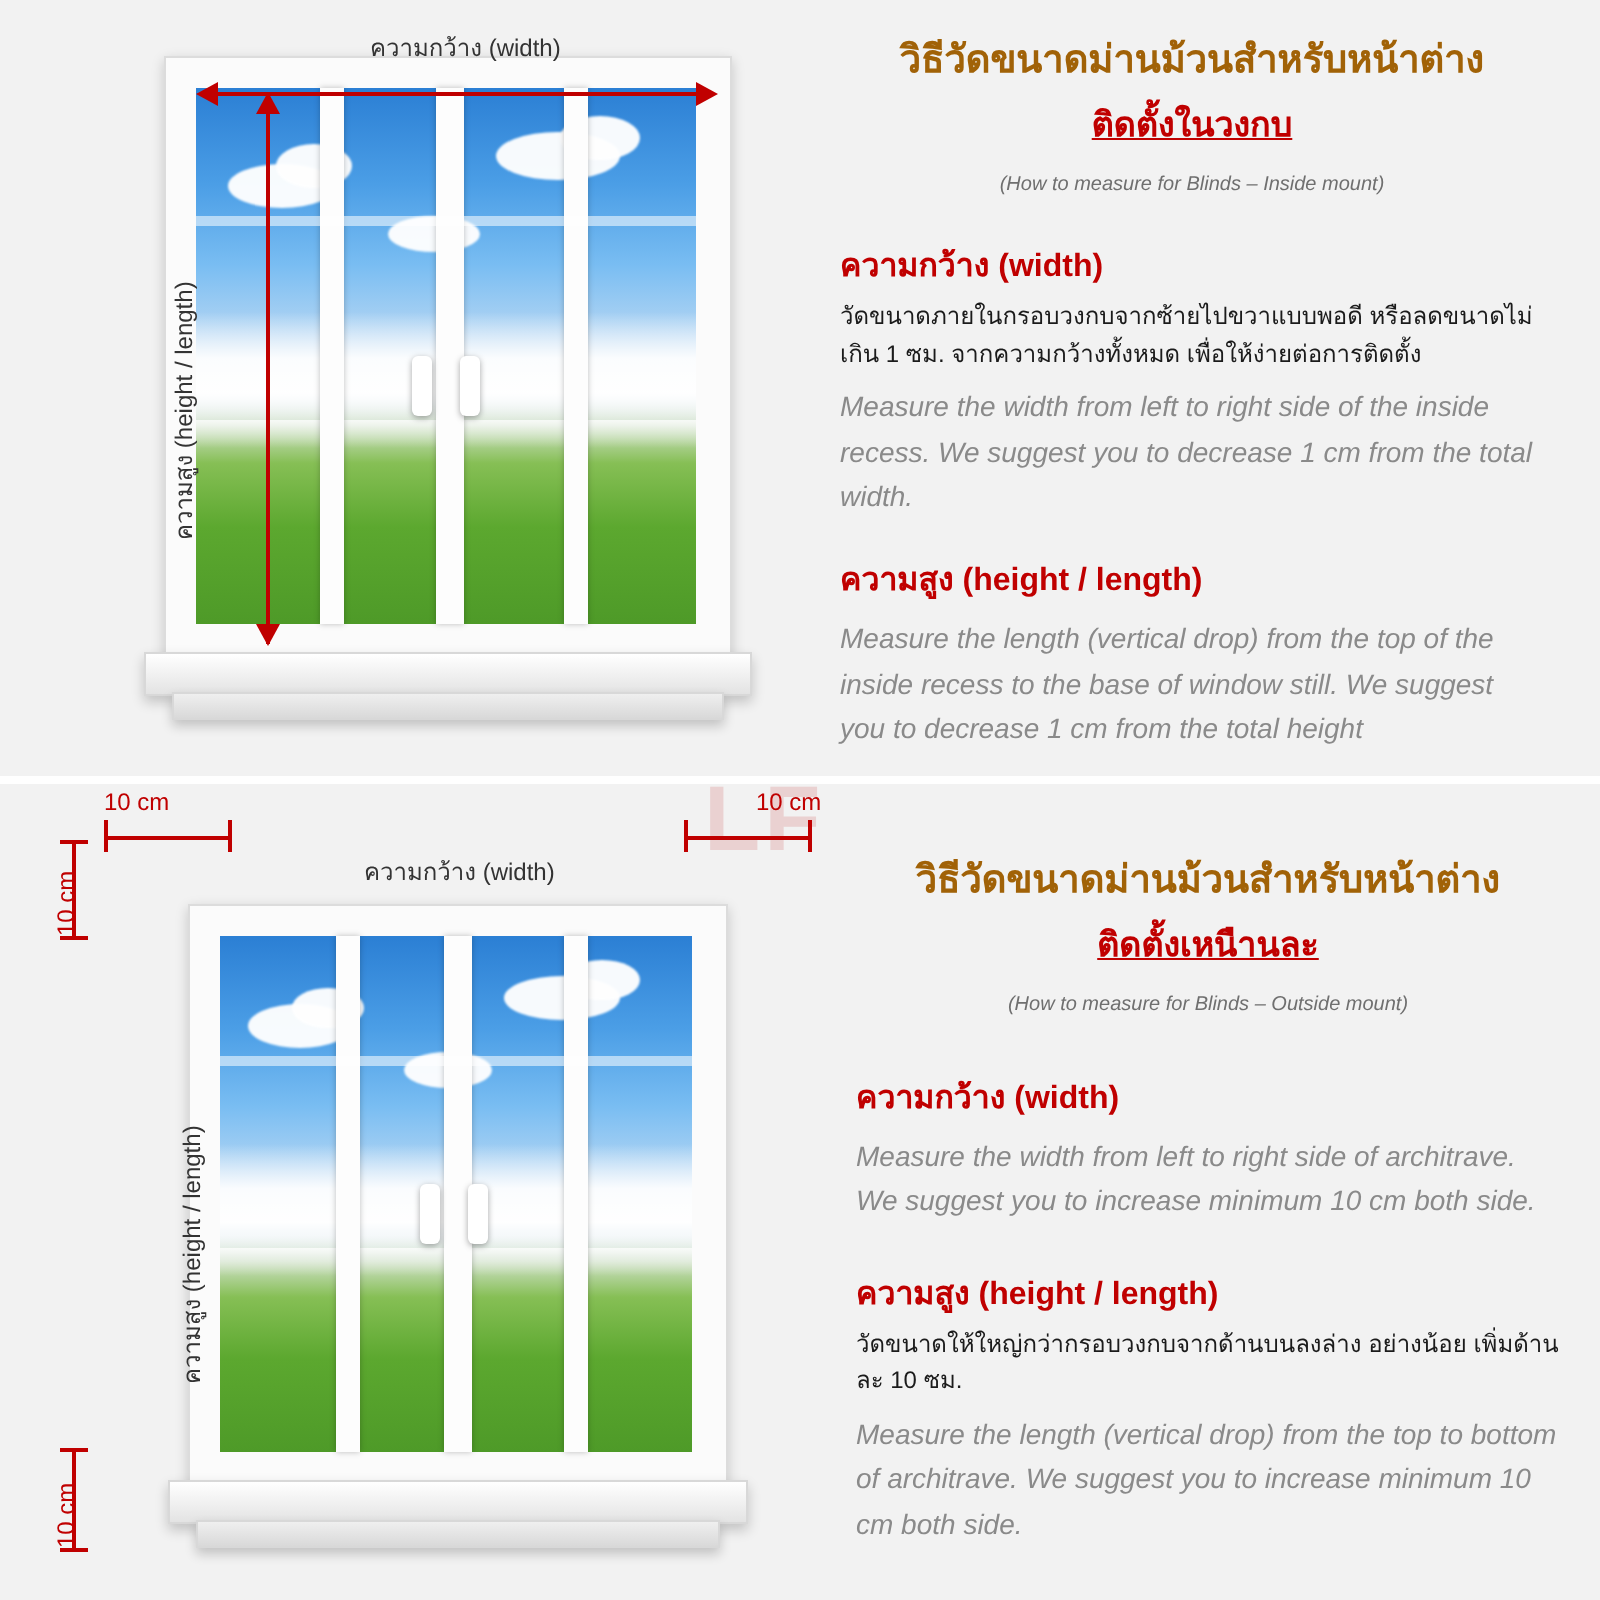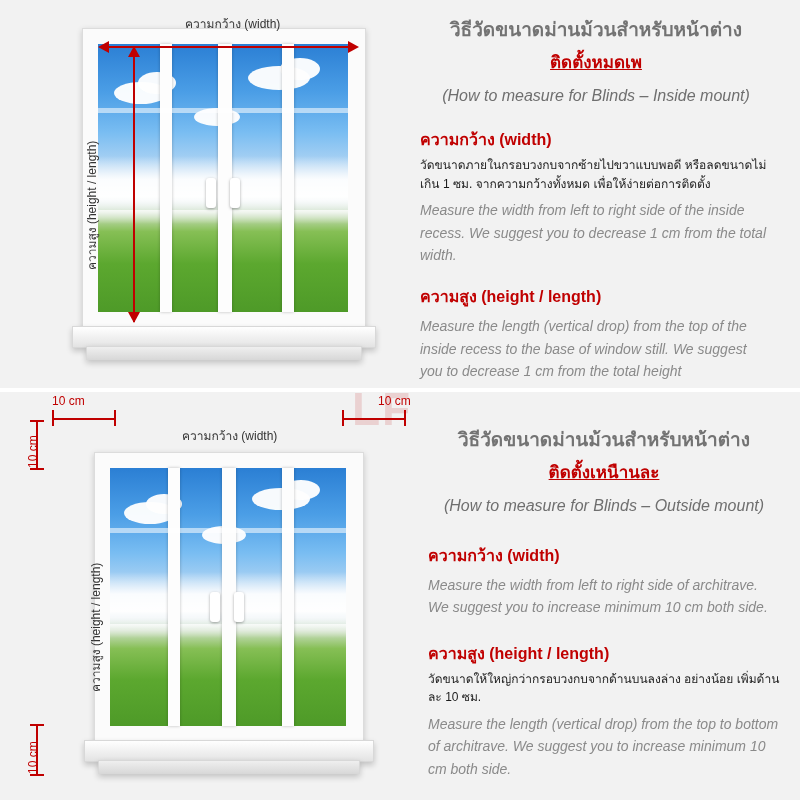--- a/index.html
+++ b/index.html
@@ -130,34 +130,34 @@
   }
 
   
   .text-col {
     position: absolute;
     width: 352px;
   }
   .title-th {
     font-size: 19px;
     font-weight: bold;
-    color: #737373;
+    color: #a16207;
     text-align: center;
     letter-spacing: 0px;
   }
   .subtitle-th {
     font-size: 17px;
     font-weight: bold;
     color: #c00000;
     text-align: center;
     margin-top: 4px;
     text-decoration: underline;
   }
   .subtitle-en {
-    font-size: 16px;
+    font-size: 10px;
     color: #6f6f6f;
     text-align: center;
     font-style: italic;
     margin-top: 12px;
   }
   .sect-head {
     font-size: 16px;
     font-weight: bold;
     color: #c00000;
   }
@@ -226,21 +226,21 @@
 
     <div>
       <div class="arrow-line-v" style="left:133px; top:56px; width:2px; height:266px;"></div>
       <div class="arrow-head ah-up" style="left:128px; top:46px;"></div>
       <div class="arrow-head ah-down" style="left:128px; top:312px;"></div>
       <div class="dim-label-v" style="left:82px; top:270px;">ความสูง (height / length)</div>
     </div>
 
     <div class="text-col" style="left:420px; top:14px;">
       <div class="title-th">วิธีวัดขนาดม่านม้วนสำหรับหน้าต่าง</div>
-      <div class="subtitle-th">ติดตั้งหมดเพ</div>
+      <div class="subtitle-th">ติดตั้งในวงกบ</div>
       <div class="subtitle-en">(How to measure for Blinds – Inside mount)</div>
 
       <div style="margin-top:22px;">
         <div class="sect-head">ความกว้าง (width)</div>
         <div class="body-th">วัดขนาดภายในกรอบวงกบจากซ้ายไปขวาแบบพอดี หรือลดขนาดไม่เกิน 1 ซม. จากความกว้างทั้งหมด เพื่อให้ง่ายต่อการติดตั้ง</div>
         <div class="body-en">Measure the width from left to right side of the inside recess. We suggest you to decrease 1 cm from the total width.</div>
       </div>
 
       <div style="margin-top:18px;">
         <div class="sect-head">ความสูง (height / length)</div>

